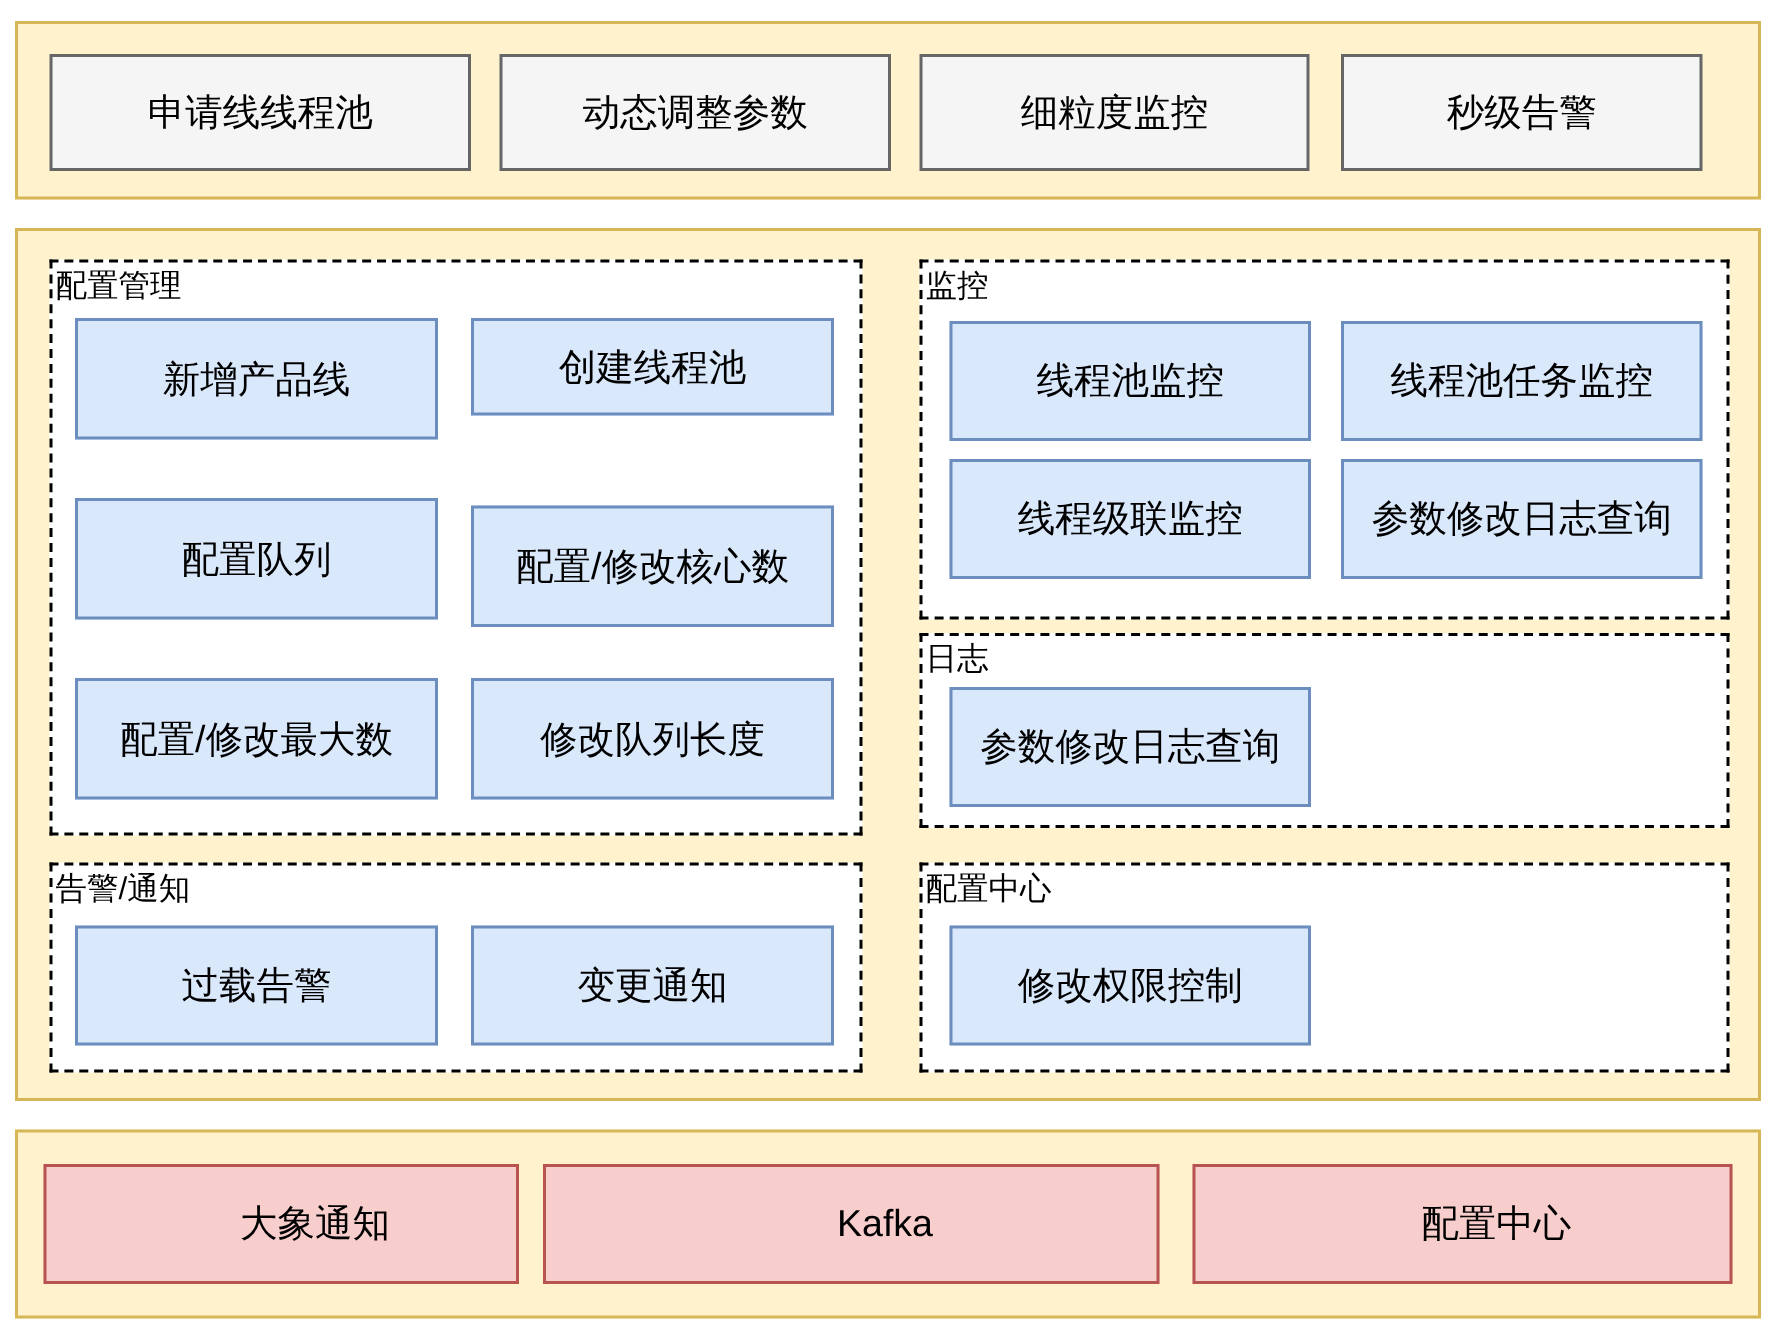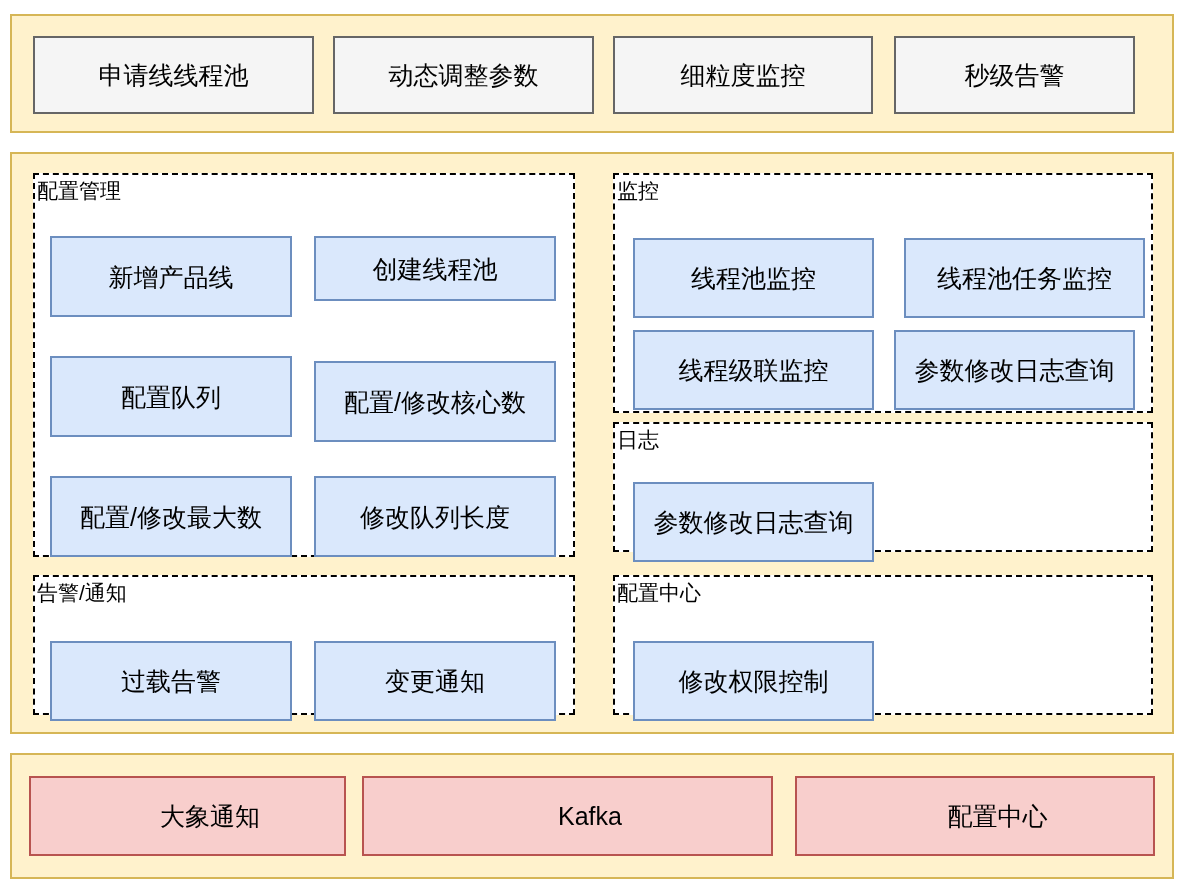--- a/index.html
+++ b/index.html
@@ -20,21 +20,21 @@
   .zone-title{
     position:absolute;left:2px;top:4px;font-size:21px;line-height:24px;
     white-space:nowrap;
   }
   .node{
     position:absolute;box-sizing:border-box;
     display:flex;align-items:center;justify-content:center;
     font-size:25px;line-height:1.2;text-align:center;white-space:nowrap;
   }
   .node.gray{background:var(--gray-fill,#F5F5F5);border:2px solid var(--gray-border,#666666);text-align:right;}
-  .node.blue{background:var(--blue-fill,#DAE8FC);border:2px solid var(--blue-border,#6C8EBF);margin-top:24px;}
+  .node.blue{background:var(--blue-fill,#DAE8FC);border:2px solid var(--blue-border,#6C8EBF);}
   .node.pink{background:var(--pink-fill,#F8CECC);border:2px solid var(--pink-border,#B85450);padding-left:45px;}
 </style>
 </head>
 <body>
 
 <div class="canvas">
 
   <section class="band" style="left:10px;top:14px;width:1164px;height:119px">
     <div class="node gray" style="left:21px;top:20px;width:281px;height:78px">申请线线程池</div>
     <div class="node gray" style="left:321px;top:20px;width:261px;height:78px">动态调整参数</div>
@@ -56,21 +56,21 @@
 
     <div class="zone" style="left:21px;top:421px;width:542px;height:140px">
       <span class="zone-title">告警/通知</span>
       <div class="node blue" style="left:15px;top:40px;width:242px;height:80px">过载告警</div>
       <div class="node blue" style="left:279px;top:40px;width:242px;height:80px">变更通知</div>
     </div>
 
     <div class="zone" style="left:601px;top:19px;width:540px;height:240px">
       <span class="zone-title">监控</span>
       <div class="node blue" style="left:18px;top:39px;width:241px;height:80px">线程池监控</div>
-      <div class="node blue" style="left:289px;top:39px;width:241px;height:80px">线程池任务监控</div>
+      <div class="node blue" style="left:279px;top:39px;width:241px;height:80px">线程池任务监控</div>
       <div class="node blue" style="left:18px;top:131px;width:241px;height:80px">线程级联监控</div>
       <div class="node blue" style="left:279px;top:131px;width:241px;height:80px">参数修改日志查询</div>
     </div>
 
     <div class="zone" style="left:601px;top:268px;width:540px;height:130px">
       <span class="zone-title">日志</span>
       <div class="node blue" style="left:18px;top:34px;width:241px;height:80px">参数修改日志查询</div>
     </div>
 
     <div class="zone" style="left:601px;top:421px;width:540px;height:140px">

